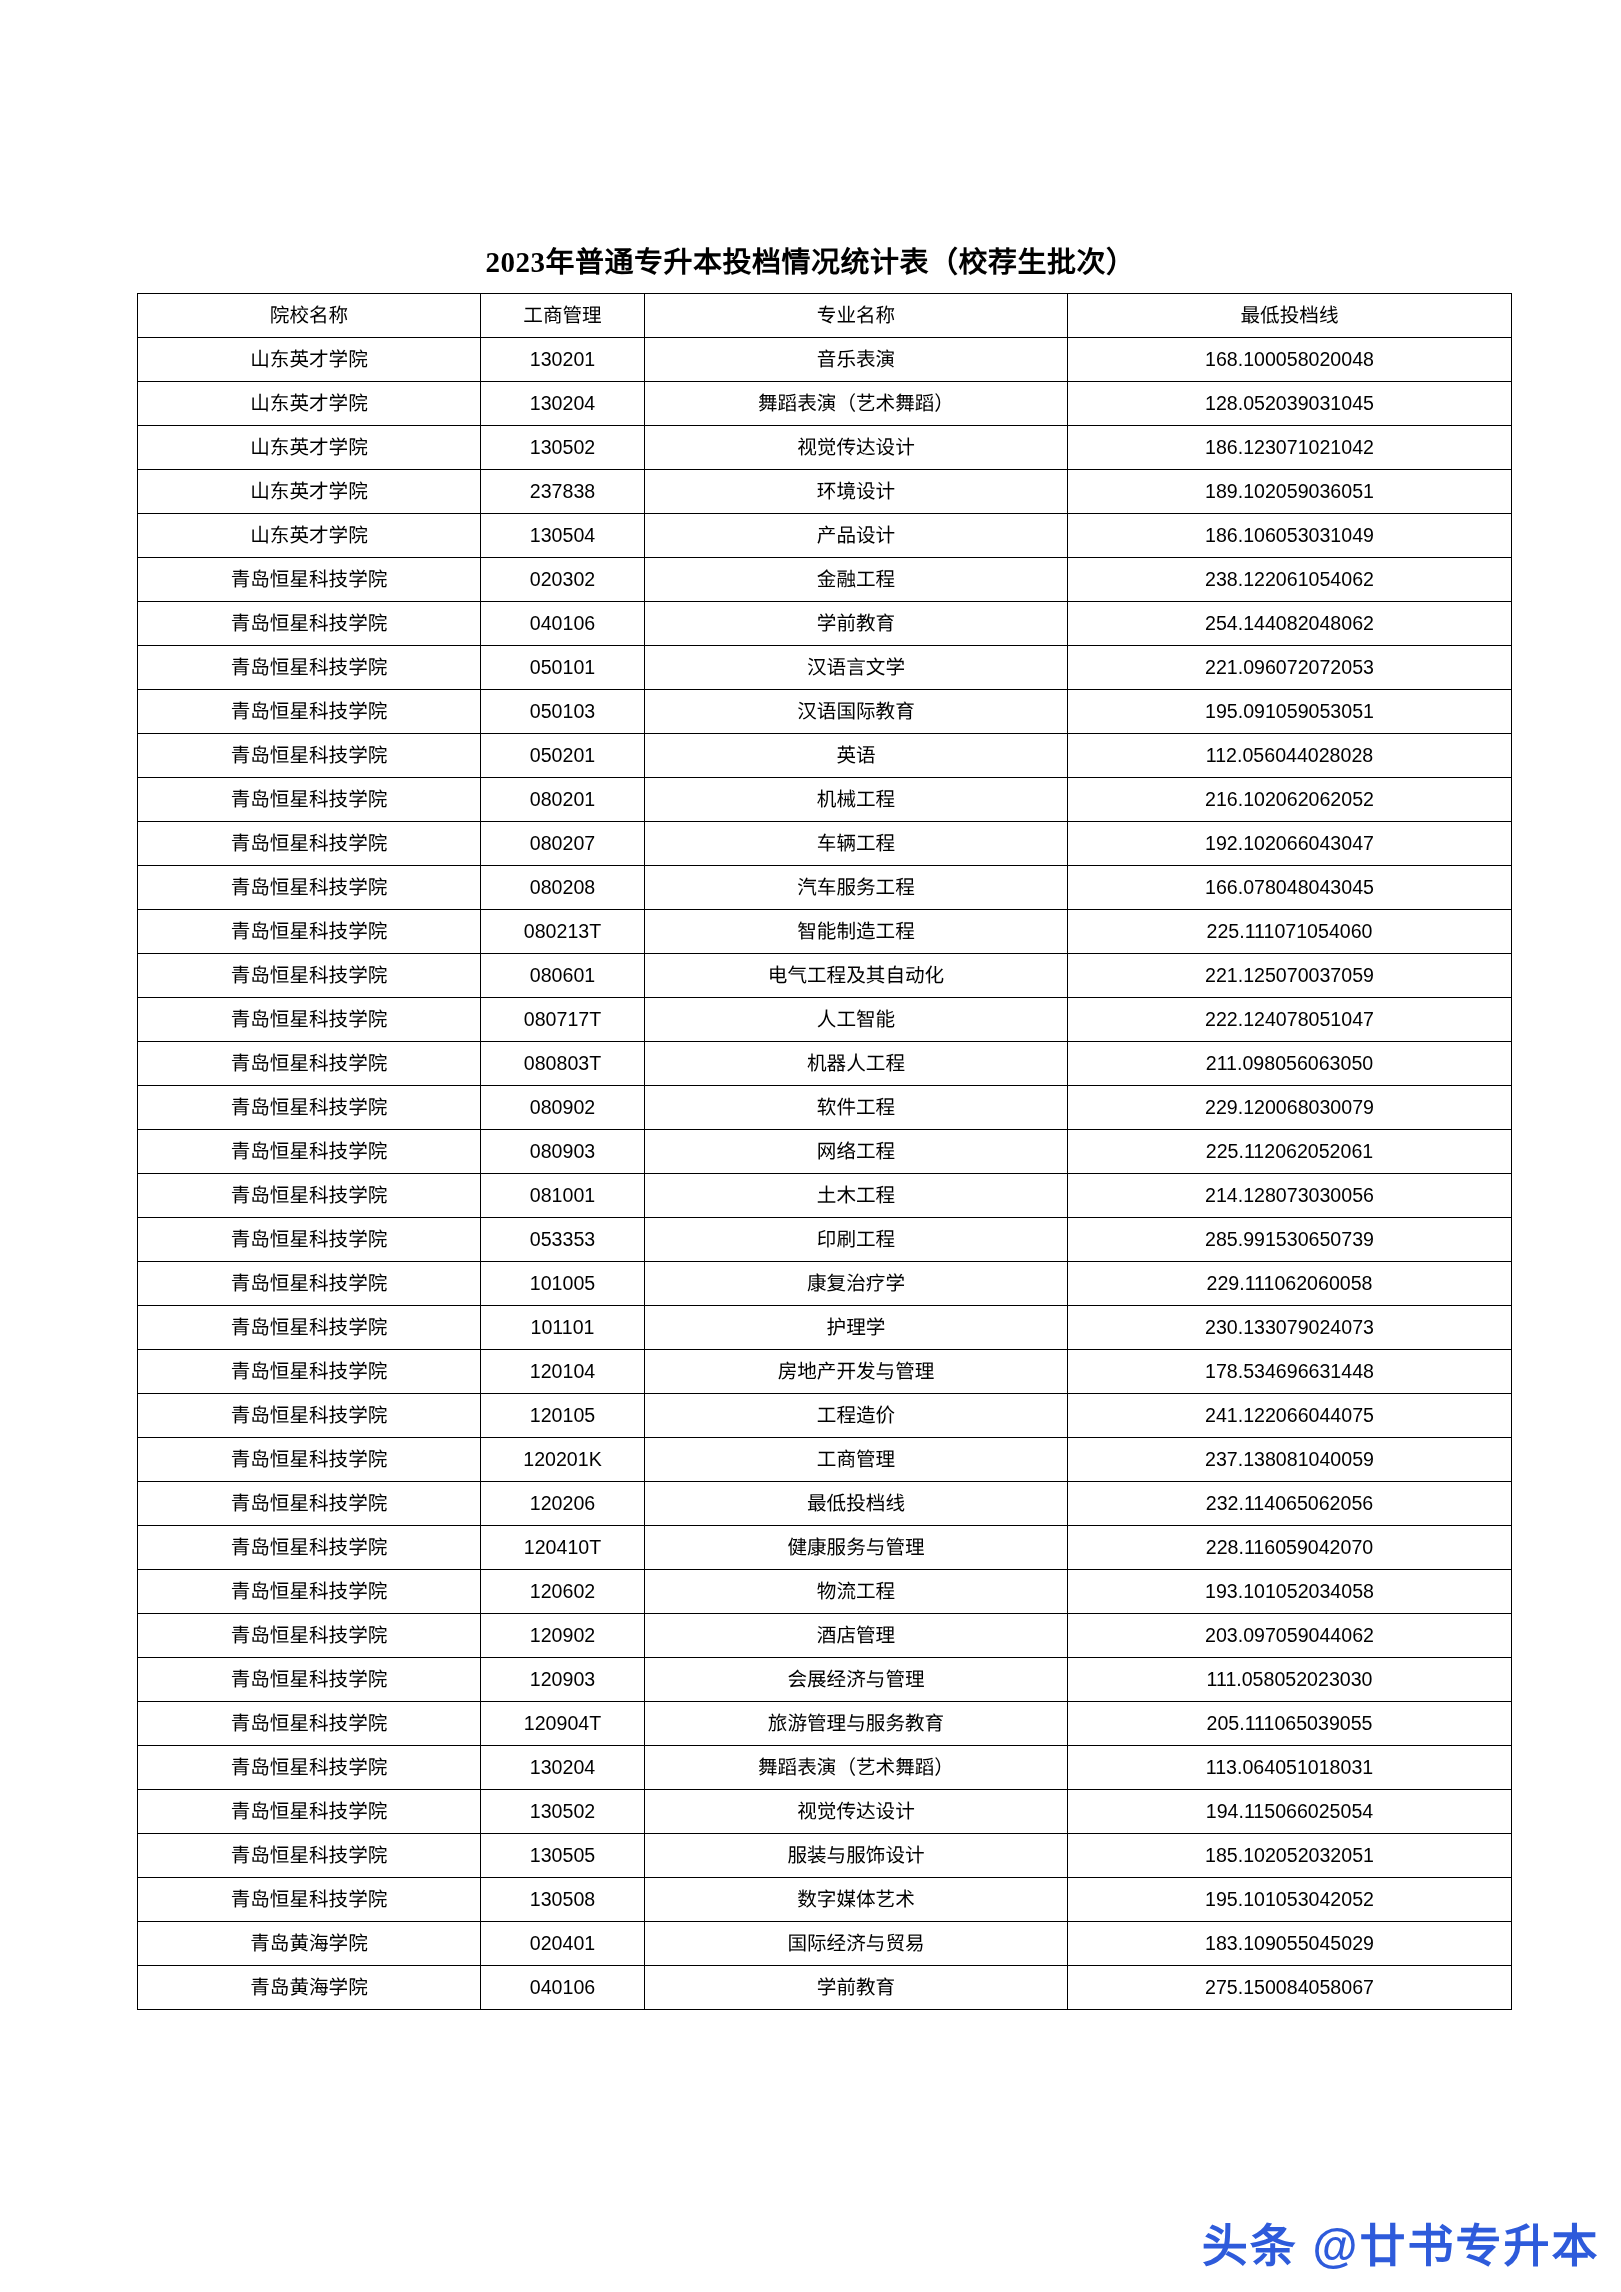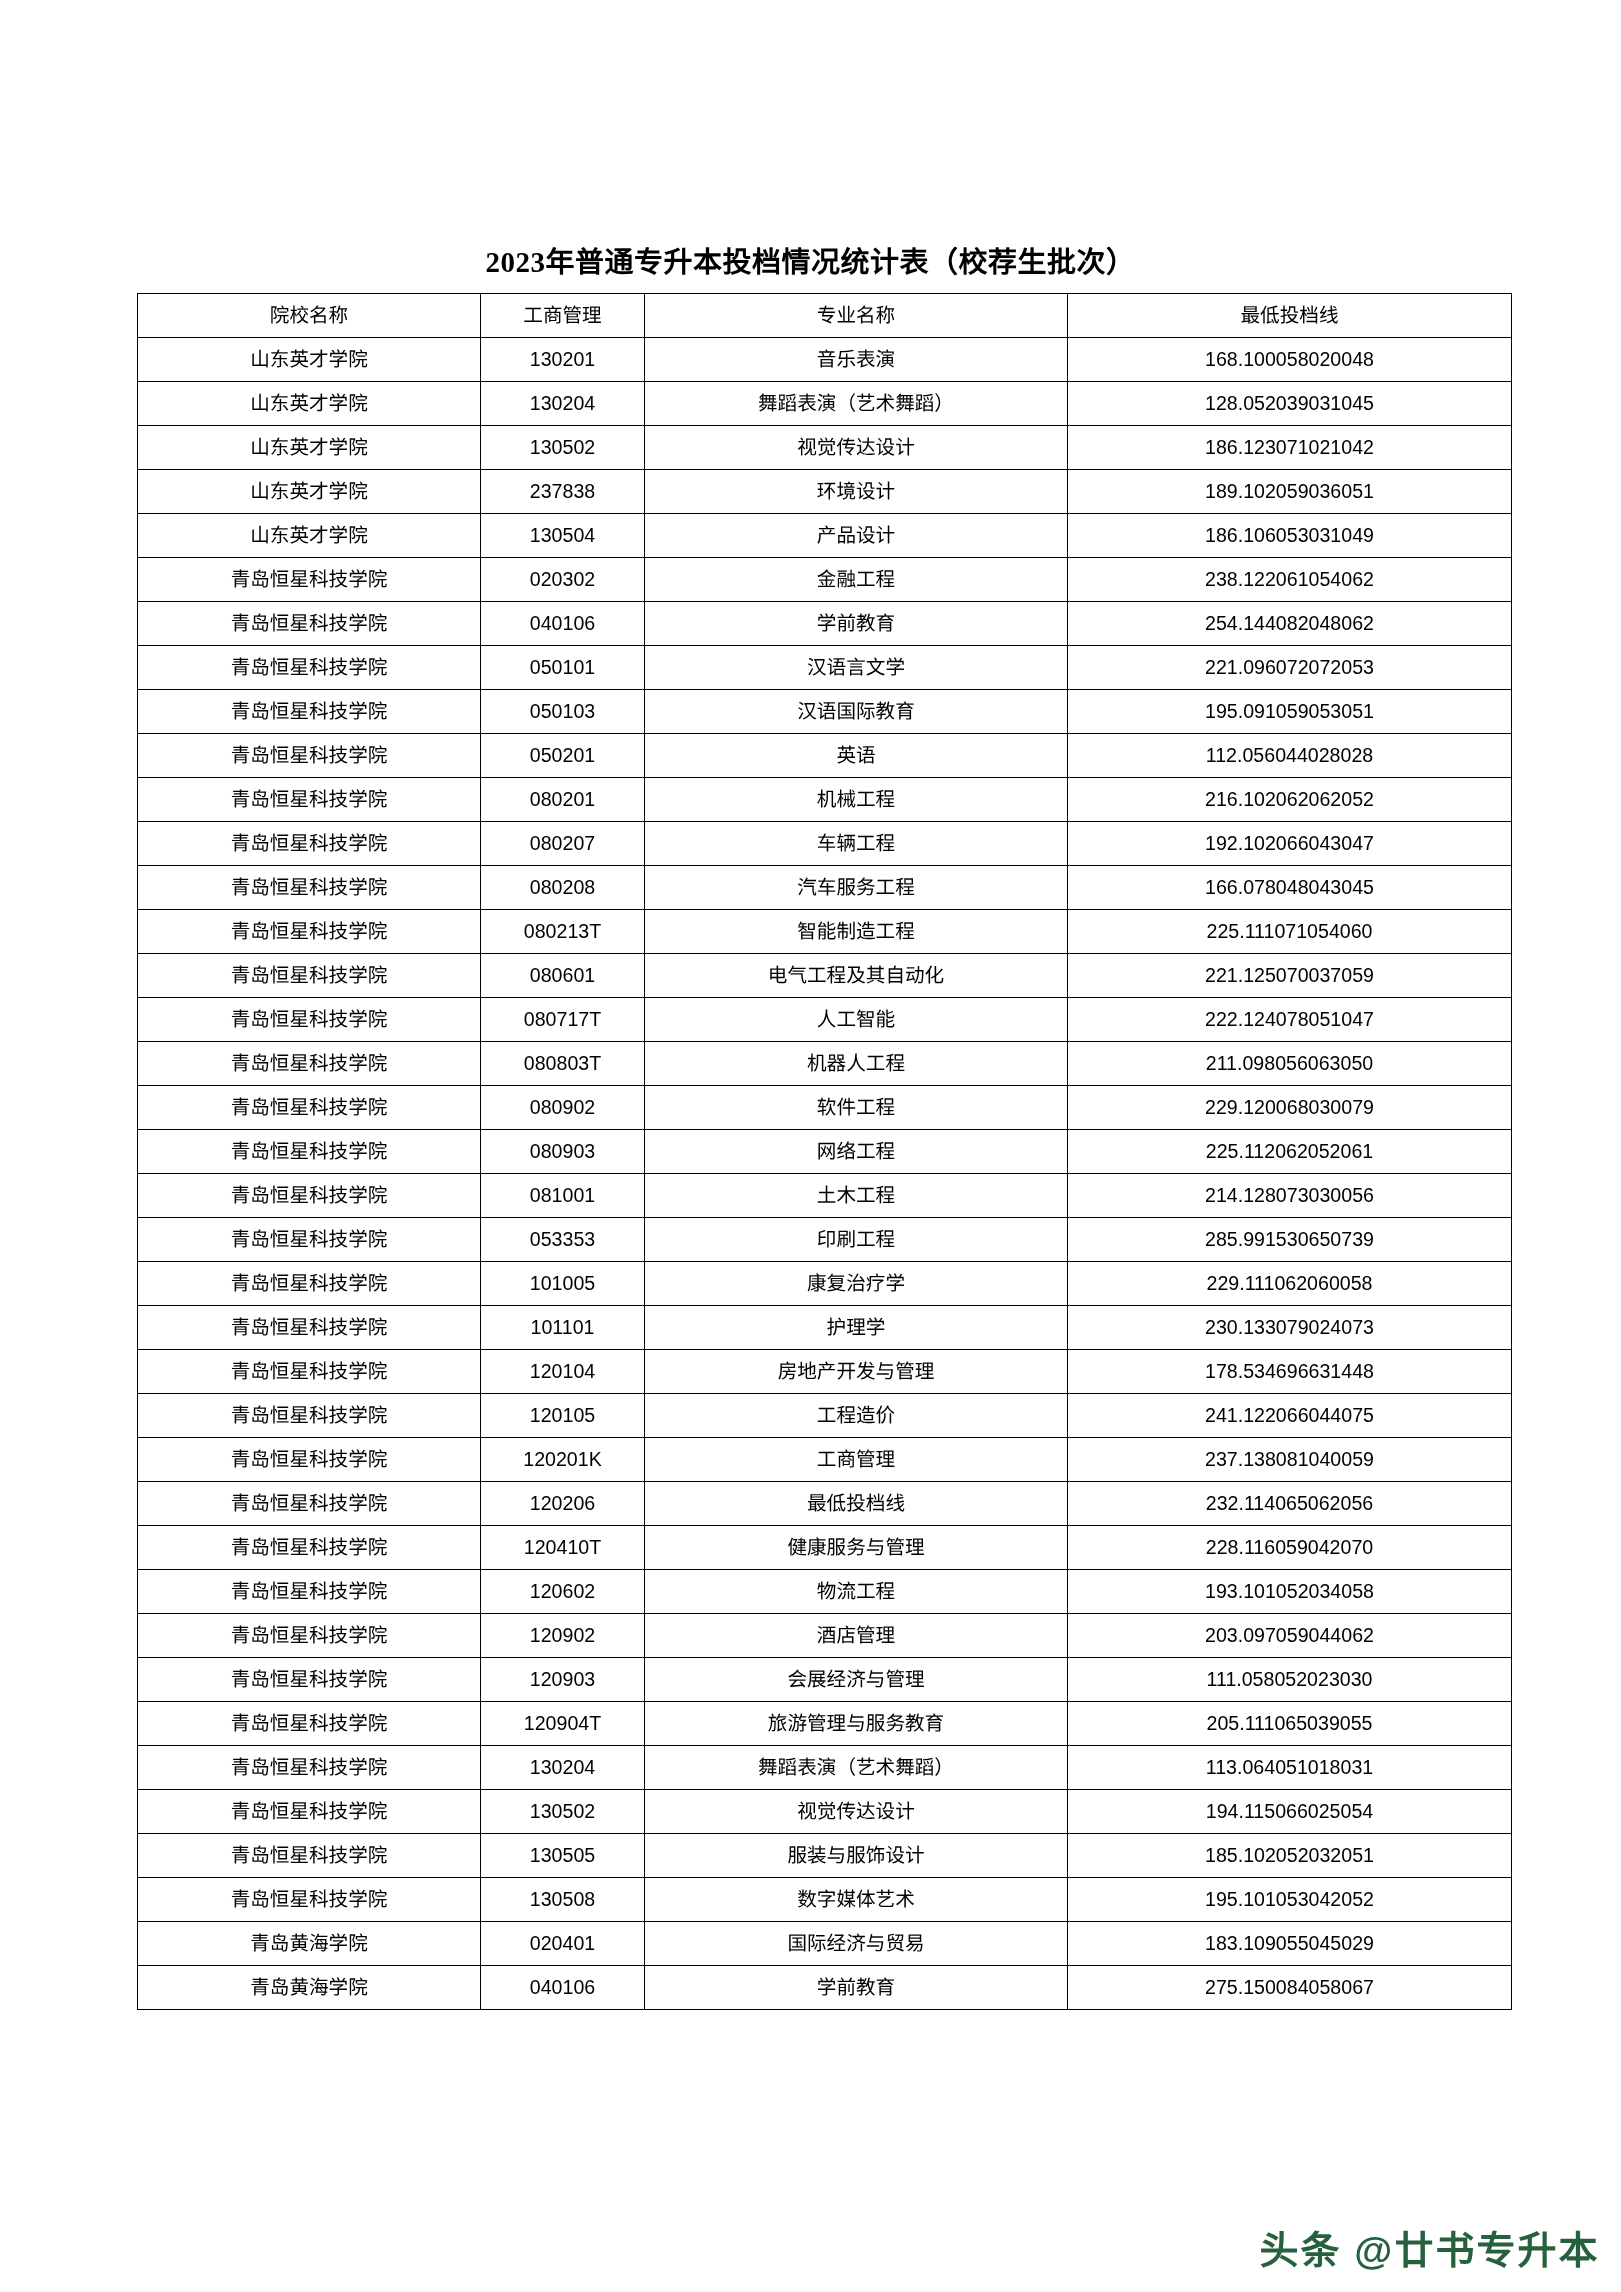--- a/index.html
+++ b/index.html
@@ -94,23 +94,23 @@
     text-align: center;
     font-size: 18.6px;
     font-weight: bold;
     font-family: "Liberation Serif", "DejaVu Serif", serif;
   }
 
   .watermark {
     position: absolute;
     right: 21.6px;
     bottom: 17.6px;
-    font-size: 39px;
+    font-size: 46px;
     font-weight: bold;
-    color: #14532d;
+    color: #1d4ed8;
     opacity: 0.92;
     letter-spacing: 2px;
     font-family: "Liberation Sans", "DejaVu Sans", sans-serif;
     white-space: nowrap;
   }
 </style>
 </head>
 <body>
 
 <div class="page">

